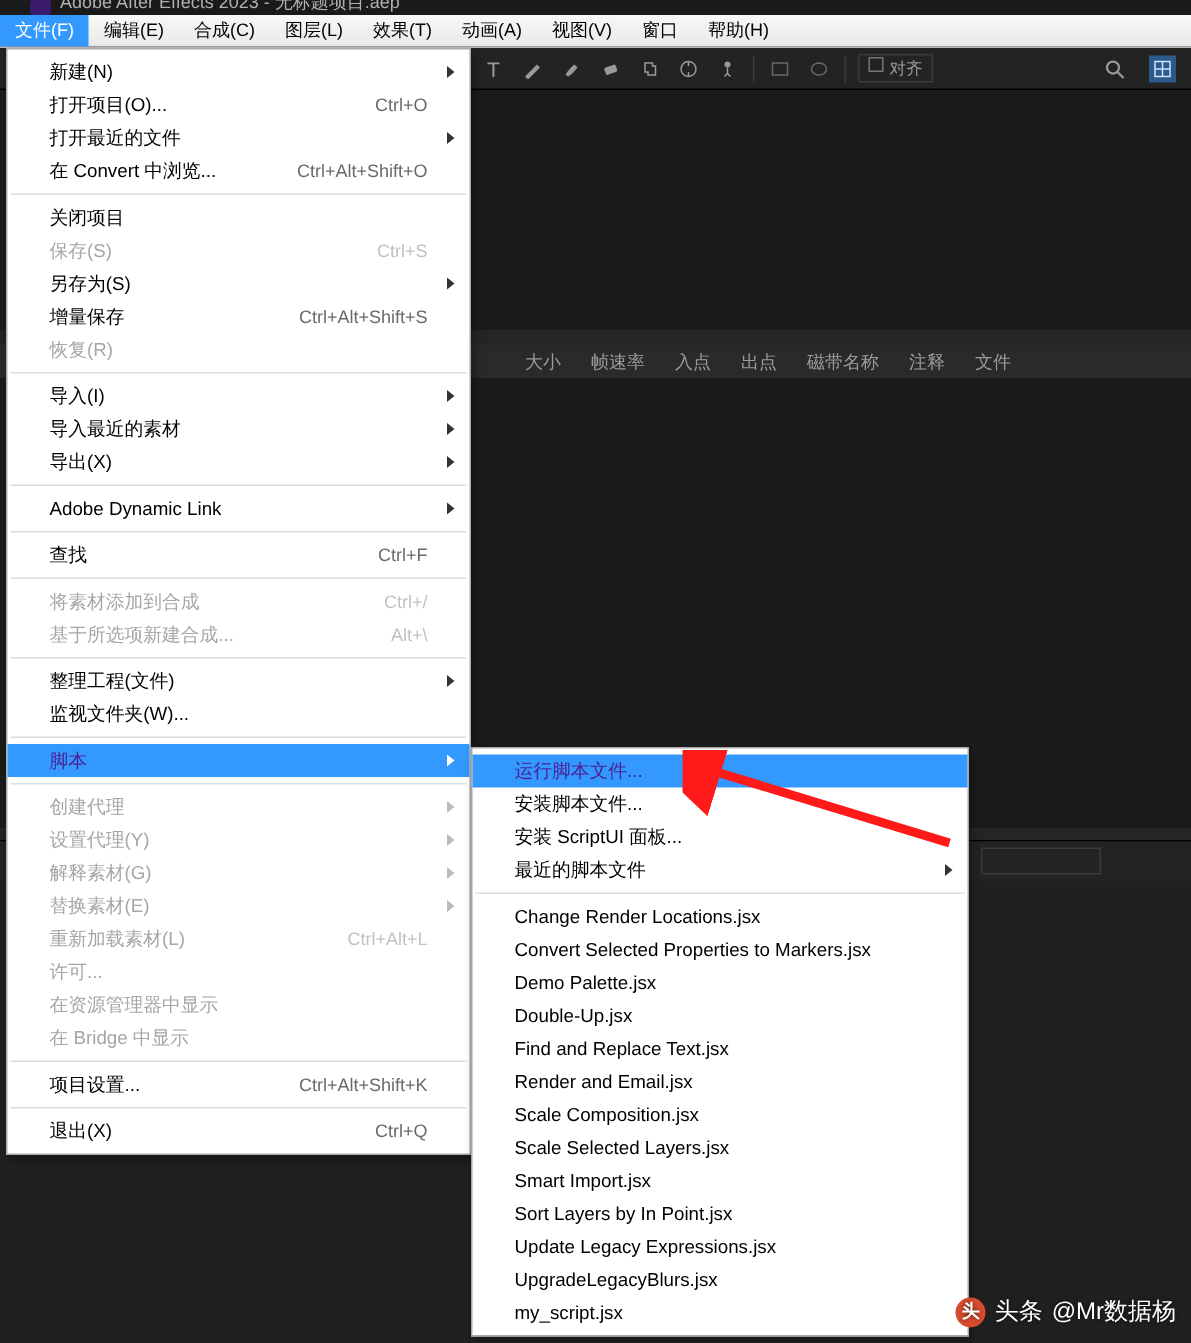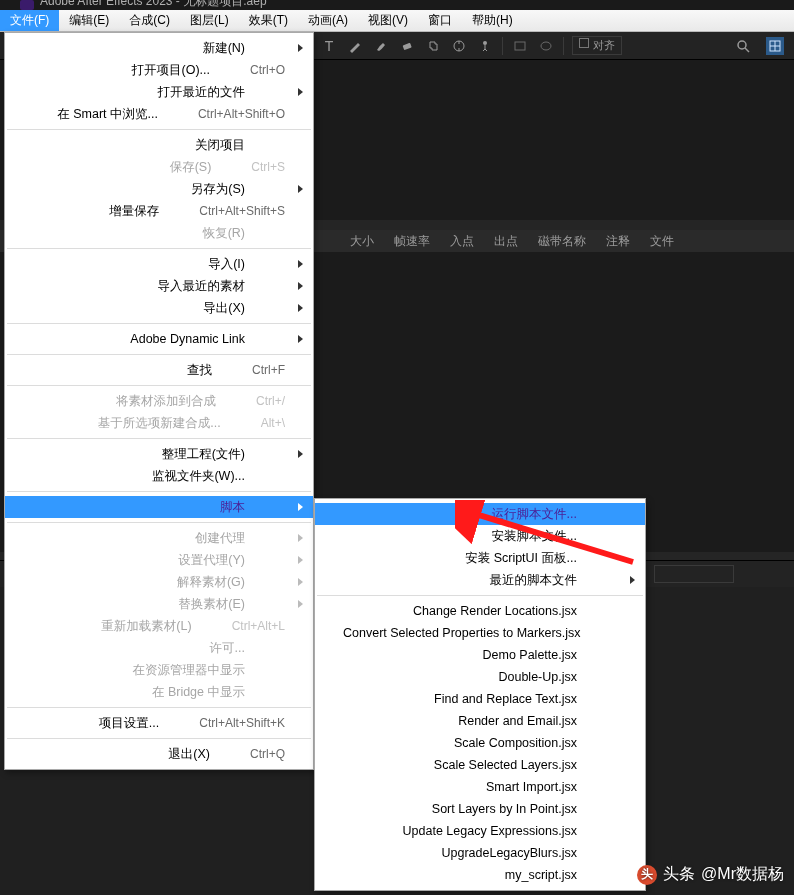--- a/index.html
+++ b/index.html
@@ -119,21 +119,20 @@
     font-size: 12.5px;
     z-index: 10;
   }
   .dropdown .row {
     display: flex;
     align-items: center;
     height: 22px;
     padding: 0 28px 0 28px;
     white-space: nowrap;
     position: relative;
-    text-align: right;
   }
   .dropdown .row.hover {
     background: #3399ff;
     color: #4c1d95;
   }
   .dropdown .row.disabled { color: #a6a6a6; }
   .dropdown .row .label { flex: 1; padding-right: 40px; }
   .dropdown .row .accel { color: #6a6a6a; font-size: 12px; }
   .dropdown .row.disabled .accel { color:#c2c2c2; }
   .dropdown .row .arrow {
@@ -288,21 +287,21 @@
     </div>
     <div class="row">
       <span class="label">打开项目(O)...</span>
       <span class="accel">Ctrl+O</span>
     </div>
     <div class="row">
       <span class="label">打开最近的文件</span>
       <span class="arrow"></span>
     </div>
     <div class="row">
-      <span class="label">在 Smart 中浏览...</span>
+      <span class="label">在 Convert 中浏览...</span>
       <span class="accel">Ctrl+Alt+Shift+O</span>
     </div>
     <hr>
     <div class="row">
       <span class="label">关闭项目</span>
     </div>
     <div class="row disabled">
       <span class="label">保存(S)</span>
       <span class="accel">Ctrl+S</span>
     </div>

